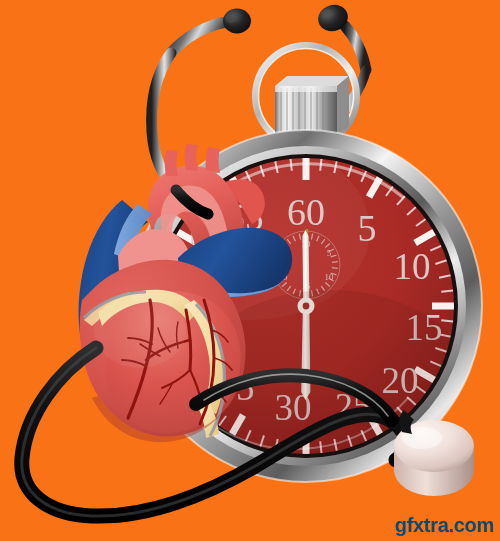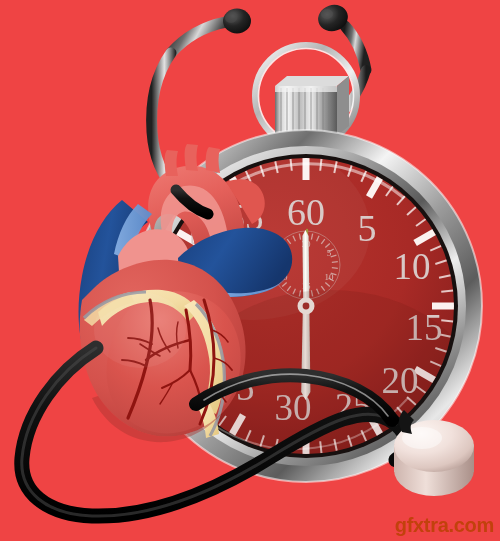--- a/index.html
+++ b/index.html
@@ -1,24 +1,24 @@
 <!DOCTYPE html>
 <html><head>
 <meta charset="utf-8">
 <title>Heart Stopwatch Stethoscope Illustration</title>
 <style>
   html,body{margin:0;padding:0;background:#ffffff;}
   body{width:500px;height:541px;overflow:hidden;
        font-family:"Liberation Sans",sans-serif;position:relative;}
-  #stage{position:absolute;left:0;top:0;width:500px;height:541px;background:#ef4444;}
+  #stage{position:absolute;left:0;top:0;width:500px;height:541px;background:#f97316;}
   #stage svg{display:block;}
   #watermark{
     position:absolute; right:6px; bottom:6px;
     font-family:"Liberation Sans",sans-serif;
-    font-size:20px; font-weight:bold; color:#c2410c;
+    font-size:20px; font-weight:bold; color:#0c4a6e;
     letter-spacing:-0.3px; line-height:1;
   }
 </style>
 </head>
 <body>
 
 <div id="stage">
 <svg width="500" height="541" viewBox="0 0 500 541">
   <defs>
 

